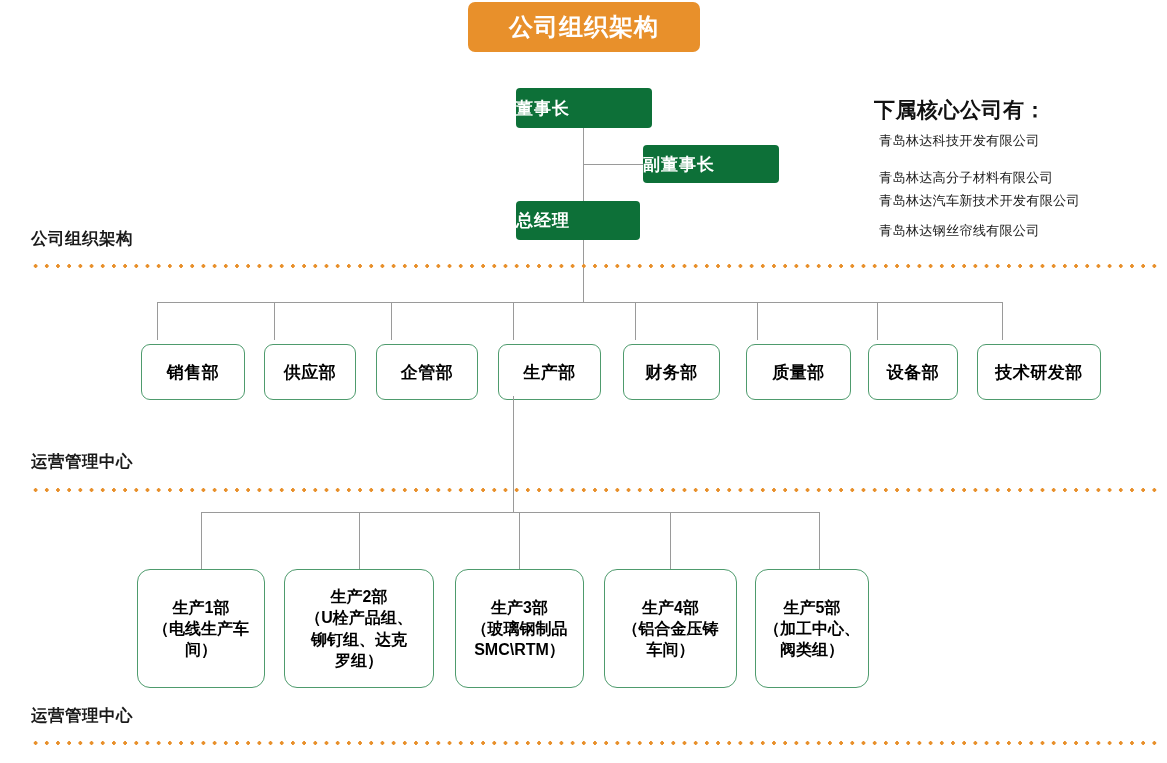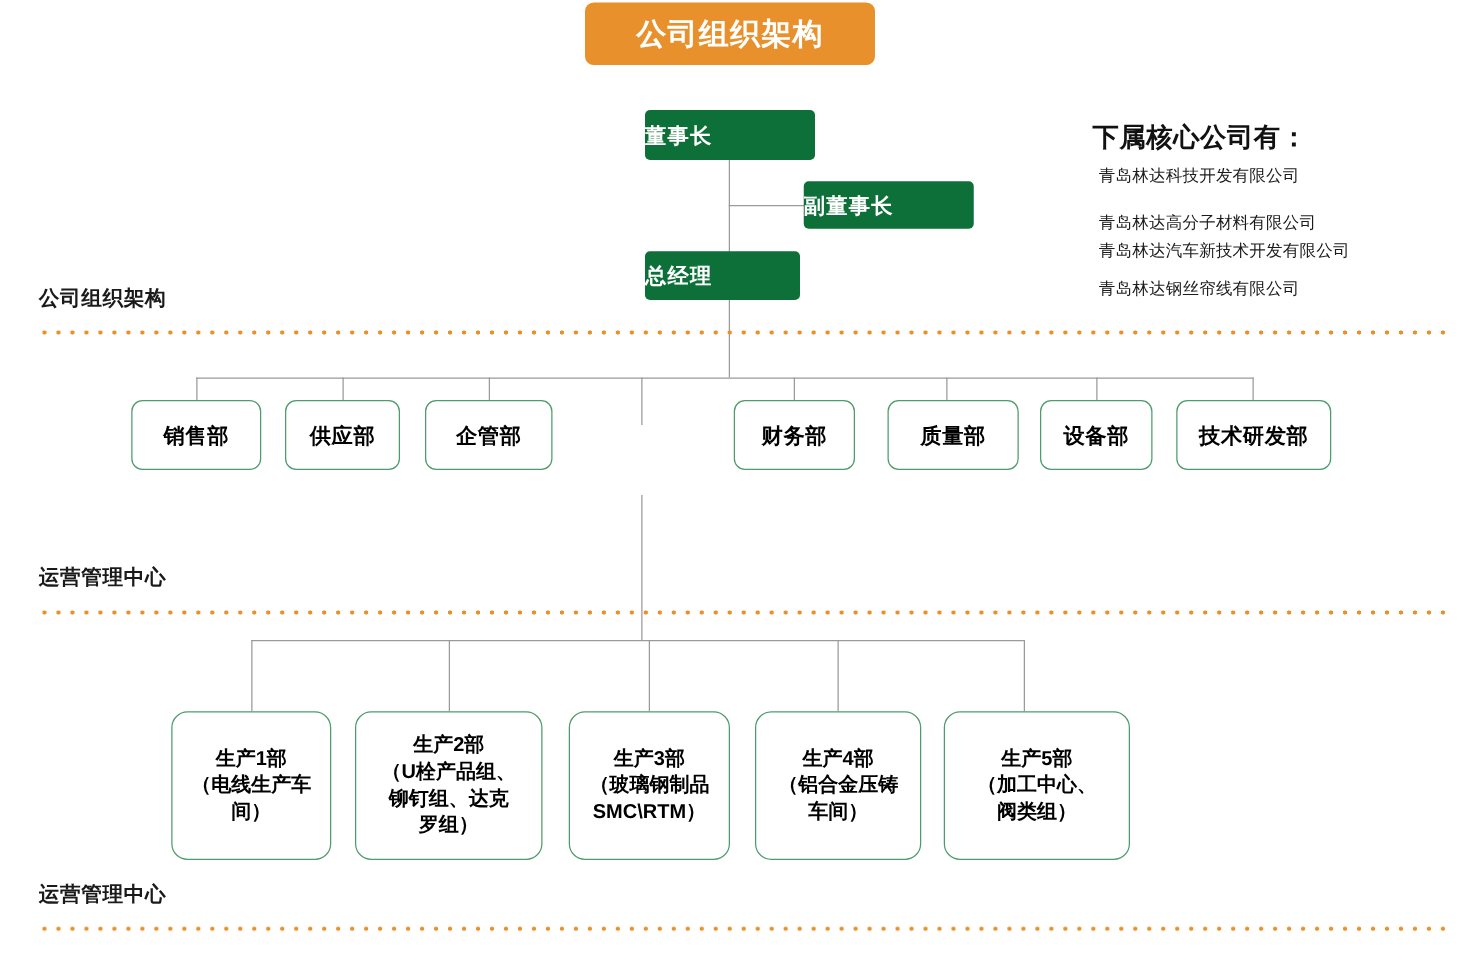--- a/index.html
+++ b/index.html
@@ -59,21 +59,21 @@
     border-radius: 9px;
     display: flex;
     align-items: center;
     justify-content: center;
     color: #000000;
     font-size: 17px;
     font-weight: bold;
     box-sizing: border-box;
     letter-spacing: 0.5px;
   }
-  .dept-row-1 { top: 320px; height: 56px; }
+  .dept-row-1 { top: 344px; height: 56px; margin-left: 36px; }
 
   
   .prod-box {
     background: #ffffff;
     border: 1.3px solid #4e9b6d;
     border-radius: 13px;
     display: flex;
     align-items: center;
     justify-content: center;
     text-align: center;
@@ -163,20 +163,23 @@
 
   <div class="abs dept-box dept-row-1" style="left:105px; width:104px;">
     <span>销售部</span>
   </div>
   <div class="abs dept-box dept-row-1" style="left:340px; width:102px;">
     <span>企管部</span>
   </div>
   <div class="abs dept-box dept-row-1" style="left:228px; width:92px;">
     <span>供应部</span>
   </div>
+  <div class="abs dept-box dept-row-1" style="left:462px; width:103px;">
+    <span>生产部</span>
+  </div>
   <div class="abs dept-box dept-row-1" style="left:587px; width:97px;">
     <span>财务部</span>
   </div>
   <div class="abs dept-box dept-row-1" style="left:710px; width:105px;">
     <span>质量部</span>
   </div>
   <div class="abs dept-box dept-row-1" style="left:832px; width:90px;">
     <span>设备部</span>
   </div>
   <div class="abs dept-box dept-row-1" style="left:941px; width:124px;">
@@ -197,21 +200,21 @@
   </div>
   <div class="abs prod-box" style="left:284px; width:150px;">
     <span>生产2部<br>（U栓产品组、<br>铆钉组、达克<br>罗组）</span>
   </div>
   <div class="abs prod-box" style="left:455px; width:129px;">
     <span>生产3部<br>（玻璃钢制品<br>SMC\RTM）</span>
   </div>
   <div class="abs prod-box" style="left:604px; width:133px;">
     <span>生产4部<br>（铝合金压铸<br>车间）</span>
   </div>
-  <div class="abs prod-box" style="left:755px; width:149px;">
+  <div class="abs prod-box" style="left:755px; width:114px;">
     <span>生产5部<br>（加工中心、<br>阀类组）</span>
   </div>
 
   <div class="abs center-label" style="top:228px;">公司组织架构</div>
   <div class="abs divider" style="top:264px;"></div>
 
   <div class="abs center-label" style="top:451px;">运营管理中心</div>
   <div class="abs divider" style="top:488px;"></div>
 
   <div class="abs center-label" style="top:705px;">运营管理中心</div>

